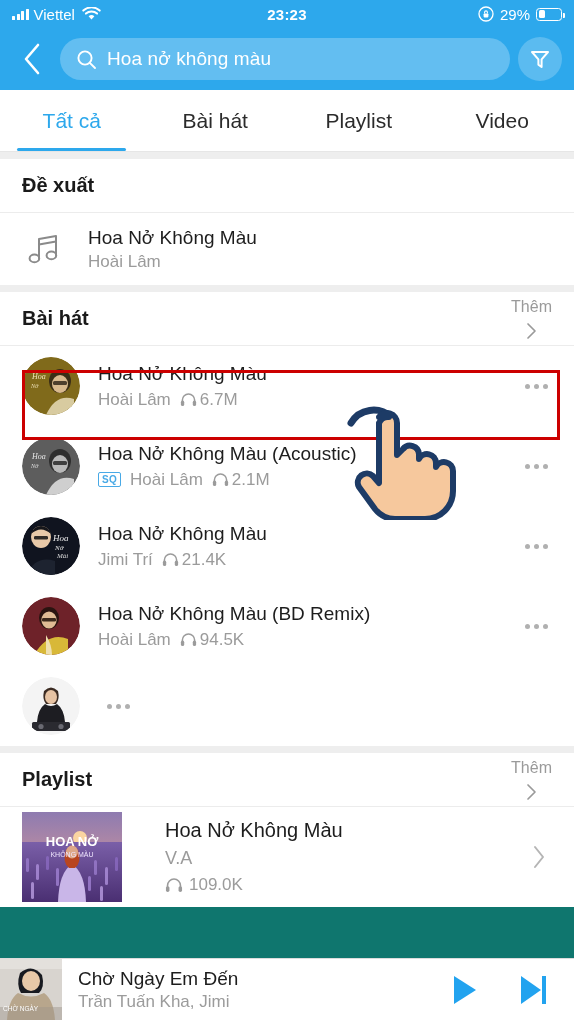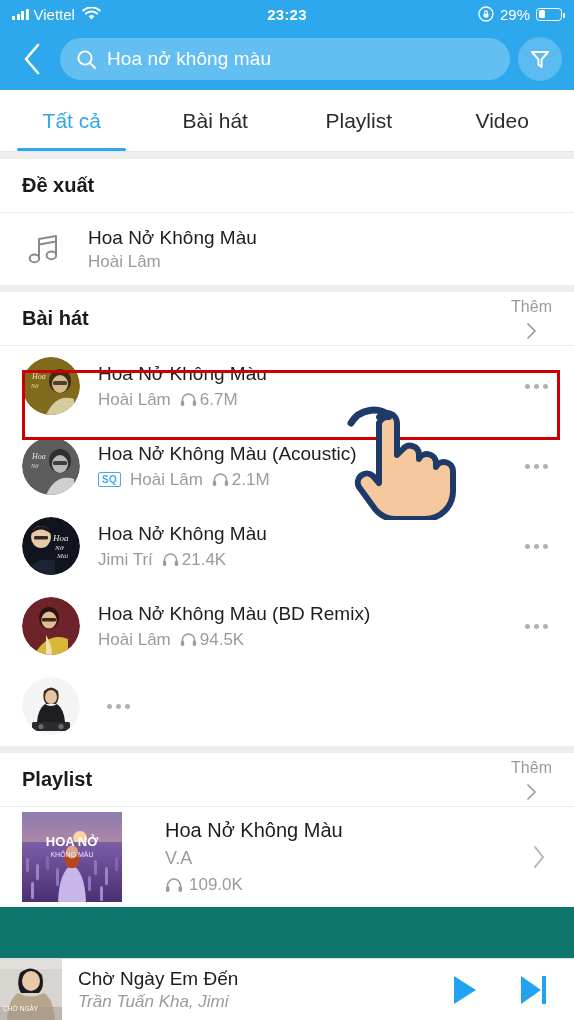--- a/index.html
+++ b/index.html
@@ -137,21 +137,21 @@
 
   
   .player {
     position:absolute; left:0; right:0; bottom:0; height:62px;
     background:#ffffff; border-top:1px solid #dcdcdc;
     display:flex; align-items:center; gap:16px; padding-right:26px;
   }
   .player-thumb { width:62px; height:62px; flex:0 0 auto; position:relative; overflow:hidden; }
   .player-texts { flex:1; display:flex; flex-direction:column; gap:2px; min-width:0; }
   .player-title { font-size:19px; color:#1d1d1d; }
-  .player-sub { font-size:17px; color:#9b9b9b;font-style:italic; }
+  .player-sub { font-size:17px; color:#9b9b9b; }
   .player-btn { display:flex; align-items:center; justify-content:center; cursor:pointer; flex:0 0 auto; }
 
   
   .hl-box {
     position:absolute; border:3px solid #cc0000; pointer-events:none; z-index:40;
   }
   .hand { position:absolute; z-index:50; pointer-events:none; }
 </style>
 </head>
 <body>

